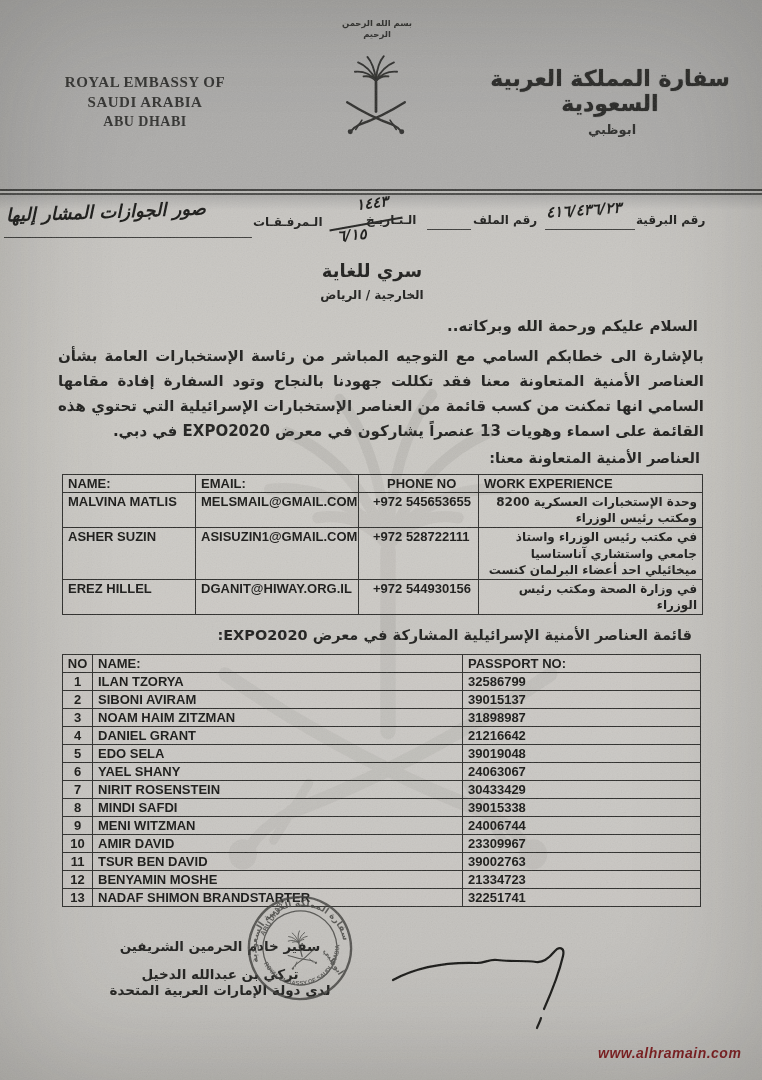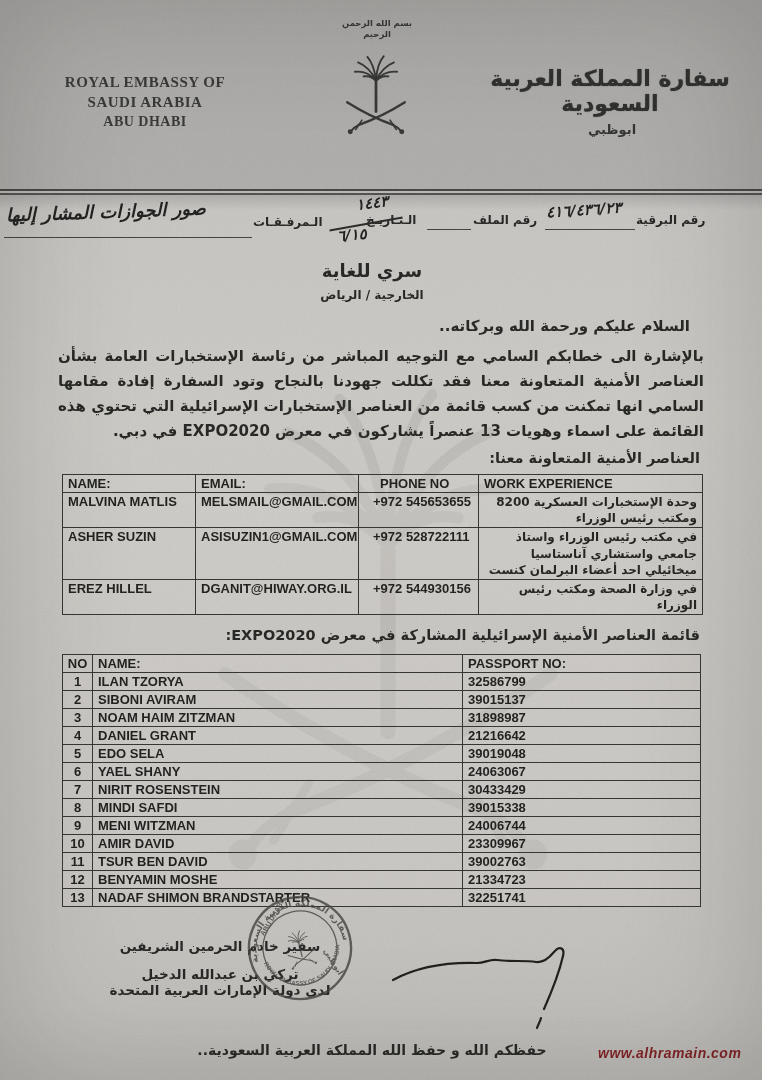--- a/index.html
+++ b/index.html
@@ -81,42 +81,42 @@
   <div class="abs hand" style="left:356px;top:194px;font-size:15px;transform:rotate(-7deg);">١٤٤٣</div>
   <div class="abs" style="left:329px;top:223px;width:74px;height:2px;background:#222220;transform:rotate(-10deg);"></div>
   <div class="abs hand" style="left:337px;top:226px;font-size:15px;transform:rotate(-5deg);">٦/١٥</div>
 
   <div class="abs ar" style="left:253px;top:215px;font-size:12px;">الـمرفـقـات</div>
   <div class="abs hand ar" style="left:6px;top:201px;font-size:18px;transform:rotate(-2deg);">صور الجوازات المشار إليها</div>
   <div class="abs rule" style="left:4px;top:237px;width:248px;"></div>
 
   <div class="abs ar center" style="left:0;top:260px;width:744px;font-size:18px;">سري للغاية</div>
   <div class="abs ar center" style="left:0;top:288px;width:744px;font-size:12px;">الخارجية / الرياض</div>
-  <div class="abs ar" style="right:72px;top:317px;font-size:15px;">السلام عليكم ورحمة الله وبركاته..</div>
+  <div class="abs ar" style="right:64px;top:317px;font-size:15px;">السلام عليكم ورحمة الله وبركاته..</div>
 
   <div class="abs ar" style="left:58px;top:344px;width:646px;font-size:15px;line-height:25px;text-align:justify;">بالإشارة الى خطابكم السامي مع التوجيه المباشر من رئاسة الإستخبارات العامة بشأن العناصر الأمنية المتعاونة معنا فقد تكللت جهودنا بالنجاح وتود السفارة إفادة مقامها السامي انها تمكنت من كسب قائمة من العناصر الإستخبارات الإسرائيلية التي تحتوي هذه القائمة على اسماء وهويات 13 عنصراً يشاركون في معرض EXPO2020 في دبي.</div>
 
   <svg class="abs noise" style="left:168px;top:352px;color:#64645f;opacity:.12;" width="440" height="545" viewBox="0 0 100 115" preserveAspectRatio="none">
     <use href="#emb"></use>
   </svg>
 
   <div class="abs ar" style="right:62px;top:450px;font-size:14.5px;">العناصر الأمنية المتعاونة معنا:</div>
 
   <table class="abs" style="left:62px;top:474px;width:640px;">
     <colgroup>
         <col style="width:133px">
         <col style="width:163px">
         <col style="width:120px">
         <col style="width:224px">
       </colgroup>
     <tbody>
         <tr style="height:17px;">
       <th class="t-latin">NAME:</th>
       <th class="t-latin">EMAIL:</th>
-      <th class="t-latin" style="padding-left:21px;">PHONE NO</th>
+      <th class="t-latin" style="padding-left:28px;">PHONE NO</th>
       <th class="t-latin">WORK EXPERIENCE</th>
     </tr>
     <tr style="height:34px;">
       <td class="t-latin">MALVINA MATLIS</td>
       <td class="t-latin">MELSMAIL@GMAIL.COM</td>
       <td class="t-latin" style="padding-left:14px;">+972 545653655</td>
       <td class="t-ar">وحدة الإستخبارات العسكرية 8200 ومكتب رئيس الوزراء</td>
     </tr>
     <tr style="height:46px;">
       <td class="t-latin">ASHER SUZIN</td>
@@ -126,21 +126,21 @@
     </tr>
     <tr style="height:33px;">
       <td class="t-latin">EREZ HILLEL</td>
       <td class="t-latin">DGANIT@HIWAY.ORG.IL</td>
       <td class="t-latin" style="padding-left:14px;">+972 544930156</td>
       <td class="t-ar">في وزارة الصحة ومكتب رئيس الوزراء</td>
     </tr>
   </tbody>
     </table>
 
-  <div class="abs ar" style="right:62px;top:627px;font-size:14.5px;">قائمة العناصر الأمنية الإسرائيلية المشاركة في معرض EXPO2020:</div>
+  <div class="abs ar" style="right:70px;top:627px;font-size:14.5px;">قائمة العناصر الأمنية الإسرائيلية المشاركة في معرض EXPO2020:</div>
 
   <table class="abs" style="left:62px;top:654px;width:638px;">
     <colgroup>
         <col style="width:30px">
         <col style="width:370px">
         <col style="width:238px">
       </colgroup>
     <tbody>
         <tr style="height:17px;">
       <th class="t-latin center" style="padding:1px 2px;">NO</th>
@@ -239,21 +239,20 @@
     <text x="76" y="62" font-size="8" font-weight="bold" fill="currentColor" transform="rotate(72 76 62)">أبوظبي</text>
   </svg>
 
   <svg class="abs" style="left:385px;top:935px;" width="210" height="95" viewBox="0 0 210 95">
     <g fill="none" stroke="#161614" stroke-width="2.2" stroke-linecap="round">
       <path d="M8,45 C30,33 58,27 92,28 C100,28 104,24 112,25 C125,27 140,25 151,27 C158,28 164,23 169,17 C174,11 180,12 178,21 C175,34 167,56 159,74"></path>
       <path d="M156,83 C155,87 153,90 152,93"></path>
     </g>
   </svg>
 
-  <div class="abs ar center" style="left:0;top:1042px;width:744px;font-size:14px;">حفظكم الله و حفظ الله المملكة العربية السعودية..</div>
   <div class="abs" style="left:598px;top:1045px;font-family:'Liberation Sans',sans-serif;font-weight:700;font-style:italic;font-size:14px;letter-spacing:.5px;color:#7b1518;">www.alhramain.com</div>
 
   <svg class="abs noise" style="left:0;top:0;opacity:.14;" width="762" height="1080">
     <filter id="grain">
       <feTurbulence type="fractalNoise" baseFrequency="0.8" numOctaves="2" stitchTiles="stitch"></feTurbulence>
       <feColorMatrix type="saturate" values="0"></feColorMatrix>
     </filter>
     <rect width="762" height="1080" filter="url(#grain)"></rect>
   </svg>
 

